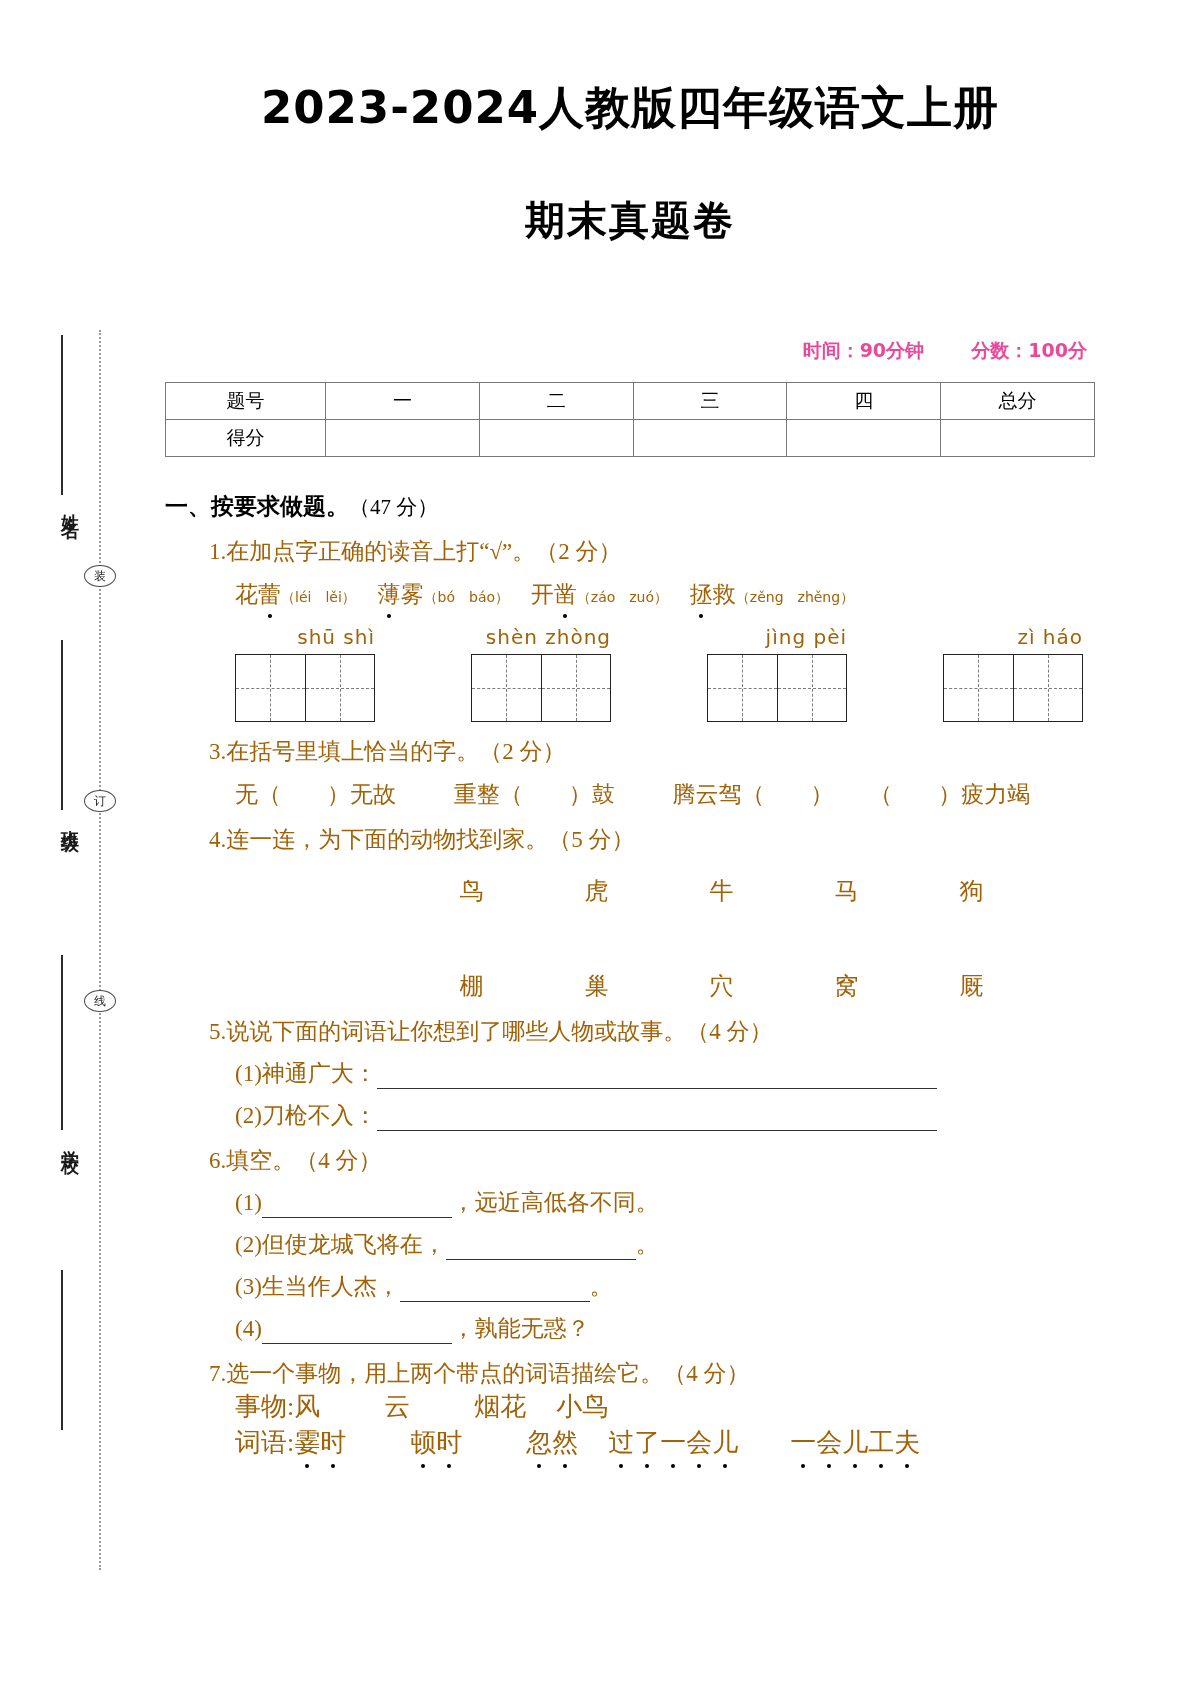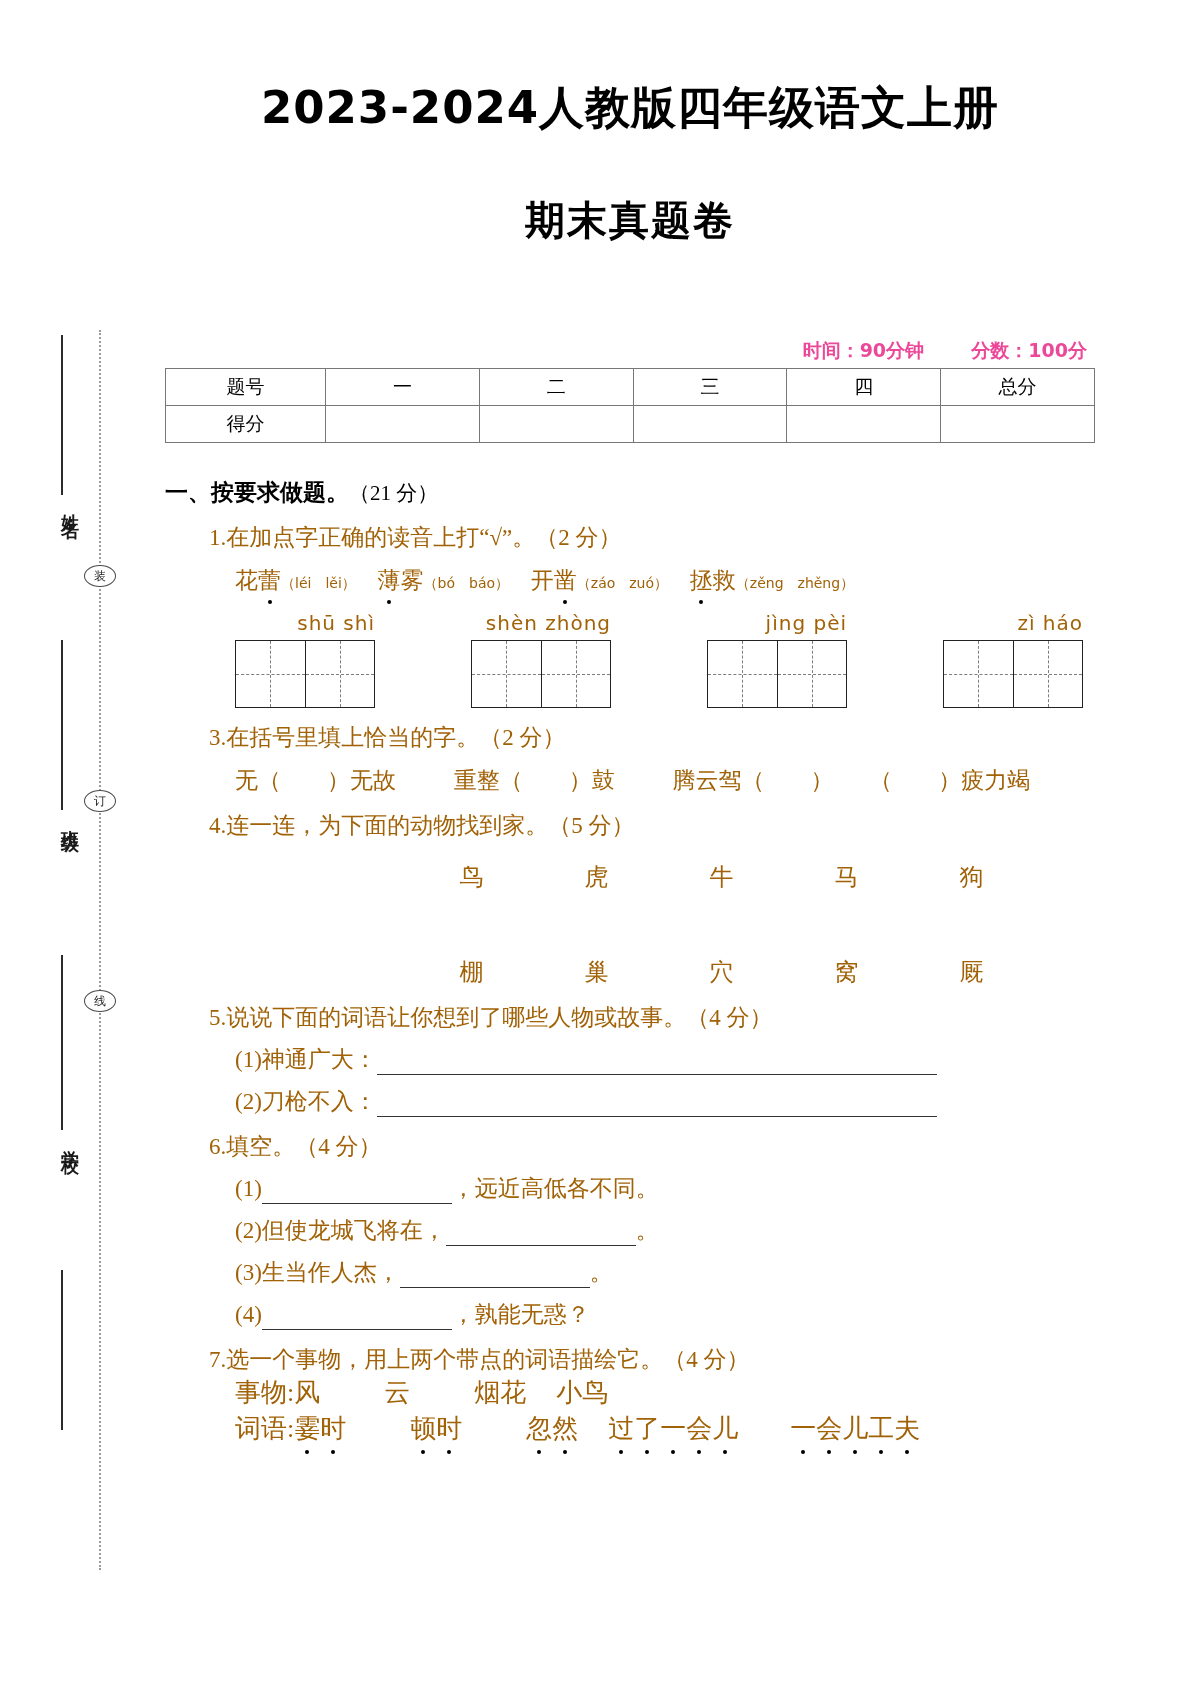--- a/index.html
+++ b/index.html
@@ -106,21 +106,21 @@
     font-size: 19px;
     padding-right: 8px;
     color: #ec4899;
   }
   .meta-row span { display: inline-block; }
   .meta-gap { width: 34px; }
 
   table.score {
     width: 100%;
     border-collapse: collapse;
-    margin-top: 4px;
+    margin-top: 18px;
     table-layout: fixed;
   }
   table.score td {
     border: 1px solid #777;
     height: 37px;
     text-align: center;
     vertical-align: middle;
     font-family: "DejaVu Sans", sans-serif;
     font-size: 19px;
     color: #000;
@@ -282,21 +282,21 @@
       <td></td>
       <td></td>
       <td></td>
       <td></td>
       <td></td>
     </tr>
   </tbody>
     </table>
 
   <div class="sec-title">
-    <span>一、按要求做题。</span><span class="pts">（21 分）</span>
+    <span>一、按要求做题。</span><span class="pts">（47 分）</span>
   </div>
 
   <div class="q">
     <div class="q-head">
       <span>1.</span><span>在加点字正确的读音上打“√”。（2 分）</span>
     </div>
     <div class="q-body">
       <span><span>花</span><span class="dotted">蕾</span><span class="pinyin-line">（léi　lěi）</span></span><span class="sp-sm"></span>
       <span><span class="dotted">薄</span><span>雾</span><span class="pinyin-line">（bó　báo）</span></span><span class="sp-sm"></span>
       <span><span>开</span><span class="dotted">凿</span><span class="pinyin-line">（záo　zuó）</span></span><span class="sp-sm"></span>

